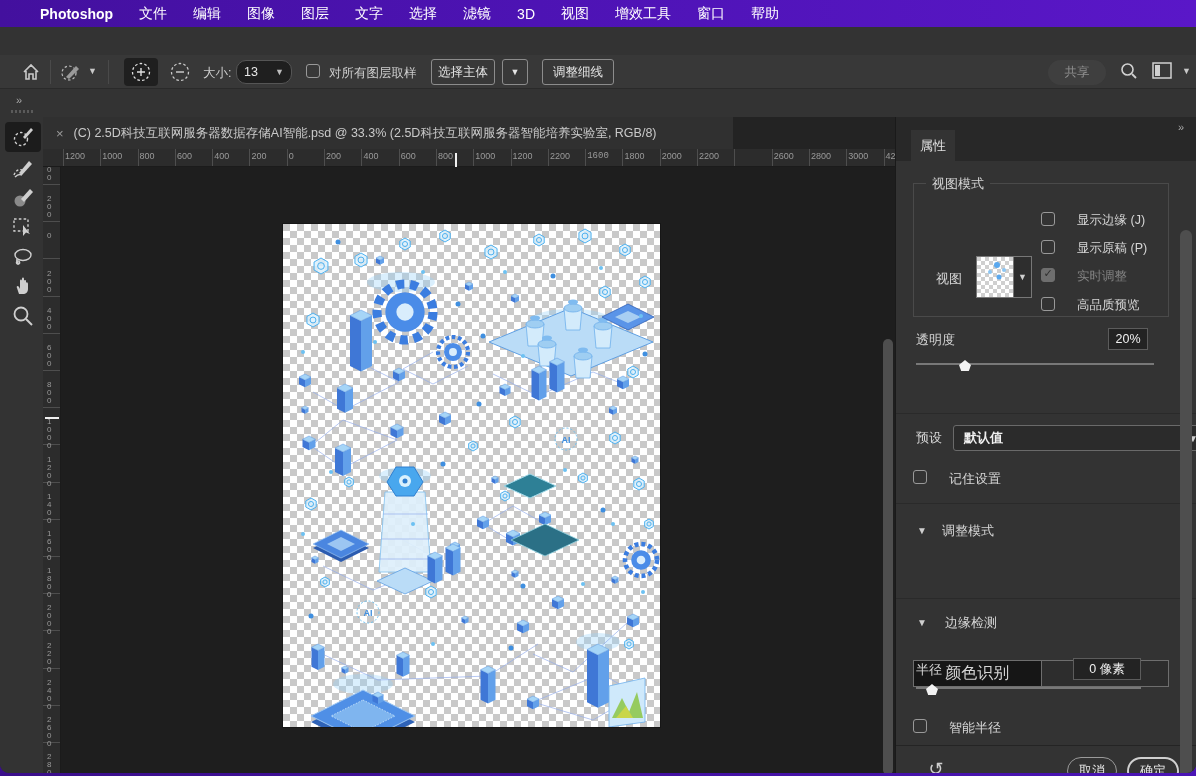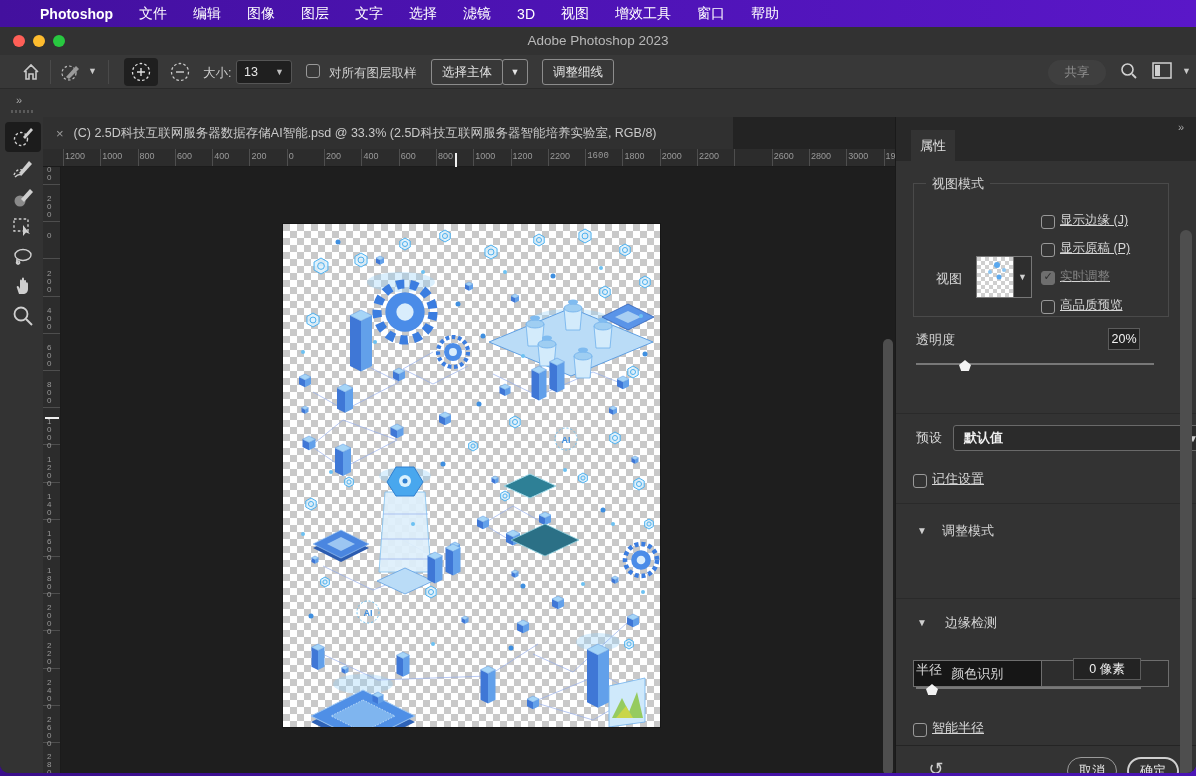--- a/index.html
+++ b/index.html
@@ -29,21 +29,21 @@
 
   
   #optionsbar { position:absolute; left:0; top:28px; width:1196px; height:34px;
     background:#383838; border-bottom:1px solid #2a2a2a; color:#cfcfcf; font-size:12.5px; }
   .vsep { position:absolute; top:5px; width:1px; height:24px; background:#4a4a4a; }
   .ob-ico { position:absolute; color:#c9c9c9; }
   .tool-toggle { position:absolute; top:3px; height:28px; border-radius:4px;
     display:flex; align-items:center; justify-content:center; }
   .tool-toggle.active { background:#1f1f1f; }
   .selbox { position:absolute; top:5px; height:24px; background:#1f1f1f;
-    border:1px solid #555; border-radius:3px; color:#e8e8e8; display:flex;
+    border:1px solid #555; border-radius:10px; color:#e8e8e8; display:flex;
     align-items:center; padding:0 7px; }
   .selbox .chev { margin-left:auto; color:#bdbdbd; font-size:9px; }
   .cb { display:inline-block; width:14px; height:14px; border:1.5px solid #999;
     border-radius:3px; background:transparent; }
   .obtn { position:absolute; top:4px; height:26px; border:1px solid #8c8c8c;
     border-radius:3px; background:transparent; color:#e4e4e4; font-size:12.5px;
     display:flex; align-items:center; justify-content:center; }
   #share-btn { position:absolute; top:5px; left:1048px; width:58px; height:25px;
     border-radius:13px; background:#3f3f3f; color:#8f8f8f; font-size:12.5px;
     display:flex; align-items:center; justify-content:center; }
@@ -97,21 +97,21 @@
     background:#333; border-left:1px solid #1a1a1a; color:#d6d6d6; font-size:13px; }
   #panelheader { position:absolute; left:0; top:0; width:301px; height:44px; background:#282828; }
   #proptab { position:absolute; left:15px; top:13px; width:44px; height:31px; background:#333;
     display:flex; align-items:center; justify-content:center; font-size:13px; color:#e2e2e2; }
   #panel-collapse { position:absolute; right:12px; top:4px; color:#a8a8a8; font-size:11px; letter-spacing:1px; }
   #panelbody { position:absolute; left:0; top:44px; width:301px; height:584px; background:#333; }
 
   .groupbox { position:absolute; left:17px; top:22px; width:256px; height:134px;
     border:1px solid #4a4a4a; }
   .grouplegend { position:absolute; left:12px; top:-9px; background:#333; padding:0 6px; font-size:13px; color:#d6d6d6; }
-  .pcheckrow { position:absolute; display:flex; align-items:flex-end; gap:5px;text-decoration:underline; }
+  .pcheckrow { position:absolute; display:flex; align-items:flex-start; gap:22px; }
   .pcheckrow .lbl { font-size:12.5px; }
   .cb.checked-dis { background:#6e6e6e; border-color:#6e6e6e; position:relative; }
   .cb.checked-dis::after { content:"✓"; position:absolute; left:1.5px; top:-2px; color:#2e2e2e; font-size:11px; }
   .dis { color:#828282; }
 
   #viewthumb { position:absolute; left:62px; top:72px; width:38px; height:42px;
     border:1px solid #777; background:repeating-conic-gradient(#fff 0% 25%, #cfcfcf 0% 50%) 0 0 / 8px 8px; }
   #viewthumb-chev { position:absolute; left:100px; top:72px; width:18px; height:42px;
     border:1px solid #777; border-left:none; display:flex; align-items:center; justify-content:center;
     color:#cfcfcf; font-size:9px; background:#2e2e2e; }
@@ -121,21 +121,21 @@
   .sthumb { position:absolute; top:-3px; width:12px; height:11px; background:#f2f2f2;
     clip-path:polygon(50% 0,100% 45%,82% 100%,18% 100%,0 45%); }
   .pdiv { position:absolute; left:0; width:301px; height:1px; background:#2a2a2a; }
   .sect-chev { position:absolute; color:#cfcfcf; font-size:10px; }
   .pselect { position:absolute; height:26px; background:#2b2b2b; border:1px solid #6a6a6a;
     border-radius:3px; display:flex; align-items:center; padding:0 10px; color:#f0f0f0; font-weight:bold; }
   .pselect .chev { margin-left:auto; color:#cfcfcf; font-size:10px; }
   #segmented { position:absolute; left:17px; top:499px; width:256px; height:27px;
     border:1px solid #6e6e6e; display:flex; }
   #seg-left { flex:1; background:#161616; display:flex; align-items:center; justify-content:center;
-    border-right:1px solid #6e6e6e; font-size:13px; }
+    border-right:1px solid #6e6e6e; font-size:16px; }
   #seg-right { flex:1; background:#2d2d2d; display:flex; align-items:center; justify-content:center; font-size:12.5px; }
 
   #panelfooter { position:absolute; left:0; top:628px; width:301px; height:53px;
     background:#333; border-top:1px solid #242424; }
   .pillbtn { position:absolute; top:11px; height:28px; border:1.5px solid #9a9a9a;
     border-radius:14px; display:flex; align-items:center; justify-content:center;
     color:#e8e8e8; font-size:13px; background:transparent; }
   #ok-btn { border-color:#d0d0d0; border-width:2px; }
   #reset-btn { position:absolute; left:28px; top:12px; width:24px; height:26px;
     color:#cfcfcf; font-size:18px; border-bottom:2px solid #cfcfcf; text-align:center; line-height:22px; }
@@ -160,26 +160,20 @@
       <span class="mitem">滤镜</span>
       <span class="mitem">3D</span>
       <span class="mitem">视图</span>
       <span class="mitem">增效工具</span>
       <span class="mitem">窗口</span>
       <span class="mitem">帮助</span>
     </div>
 
   <div id="window">
 
-    <div id="titlebar">
-      <div class="tl" id="tl-red"></div>
-      <div class="tl" id="tl-yellow"></div>
-      <div class="tl" id="tl-green"></div>
-      <div id="wintitle">Adobe Photoshop 2023</div>
-    </div>
 
     <div id="optionsbar">
       <svg class="ob-ico" style="left:21px;top:7px" width="20" height="20" viewBox="0 0 20 20">
         <path d="M3 10 L10 3 L17 10 M5 9 V17 H8 V12 H12 V17 H15 V9" stroke="#c9c9c9" stroke-width="1.6" fill="none"></path>
       </svg>
       <div class="vsep" style="left:50px"></div>
       <svg class="ob-ico" style="left:60px;top:6px" width="24" height="22" viewBox="0 0 24 22">
         <circle cx="9" cy="12" r="7" stroke="#bdbdbd" stroke-dasharray="2.5 2.2" fill="none" stroke-width="1.2"></circle>
         <path d="M6 16 L16 5 L19 8 L9 18 Z" fill="#9a9a9a"></path>
       </svg>
@@ -201,21 +195,21 @@
 
       <span style="position:absolute;left:203px;top:10px">大小:</span>
       <div class="selbox" style="left:236px;width:56px">
         <span>13</span>
           <span class="chev">▼</span>
       </div>
 
       <span class="cb" style="position:absolute;left:306px;top:9px"></span>
       <span style="position:absolute;left:329px;top:10px">对所有图层取样</span>
 
-      <div class="obtn" style="left:431px;width:72px">
+      <div class="obtn" style="left:431px;width:64px">
           <span>选择主体</span>
         </div>
       <div class="obtn" style="left:502px;width:26px">
           <span style="font-size:9px">▼</span>
         </div>
       <div class="obtn" style="left:542px;width:72px">
           <span>调整细线</span>
         </div>
 
       <div id="share-btn">
@@ -306,21 +300,21 @@
           <span class="hlab" style="left: 469.6px;">1200</span>
           <span class="hlab" style="left: 506.9px;">2200</span>
           <span class="hlab" style="left: 544.2px; font-family: Liberation Mono, monospace;">1600</span>
           <span class="hlab" style="left: 581.5px;">1800</span>
           <span class="hlab" style="left: 618.8px;">2000</span>
           <span class="hlab" style="left: 656.1px;">2200</span>
           <span class="hlab" style="left: 734px; margin-top: 44px;">2400</span>
           <span class="hlab" style="left: 730.7px; text-align: right;">2600</span>
           <span class="hlab" style="left: 768px;">2800</span>
           <span class="hlab" style="left: 805.3px; text-align: right;">3000</span>
-          <span class="hlab" style="left: 842.6px;">19</span>
+          <span class="hlab" style="left: 842.6px;">42</span>
         </div>
       <div id="vruler">
         <div id="vmark"></div>
       <div class="vlab" style="top: -9px;">4
 0
 0</div>
           <div class="vlab" style="top: 28.2px;">2
 0
 0</div>
           <div class="vlab" style="top: 65.4px;">0</div>
@@ -672,21 +666,21 @@
               <span class="cb checked-dis"></span>
               <span class="lbl dis">实时调整</span>
             </div>
             <div class="pcheckrow" style="left:127px;top:113px">
               <span class="cb"></span>
               <span class="lbl">高品质预览</span>
             </div>
           </div>
 
           <span style="position:absolute;left:20px;top:170px">透明度</span>
-          <div class="ptxtbox" style="left:212px;top:167px;width:32px">20%</div>
+          <div class="ptxtbox" style="left:212px;top:167px;width:40px">20%</div>
           <div class="slider" style="left:20px;top:202px;width:238px">
             <div class="sthumb" style="left:43px"></div>
           </div>
 
           <div class="pdiv" style="top:252px"></div>
 
           <span style="position:absolute;left:20px;top:268px">预设</span>
           <div class="pselect" style="left:57px;top:264px;width:256px">
             <span>默认值</span>
               <span class="chev">▼</span>

